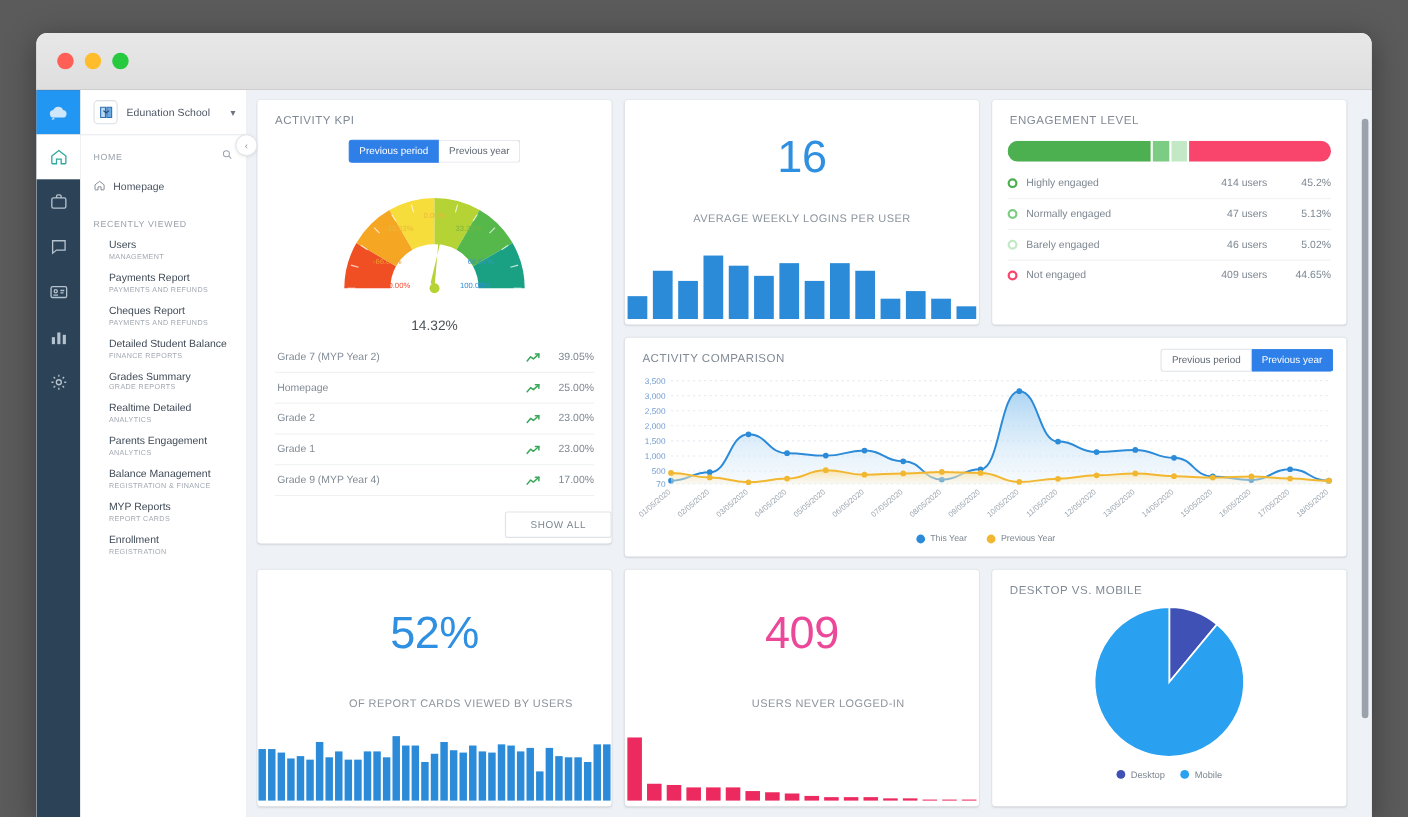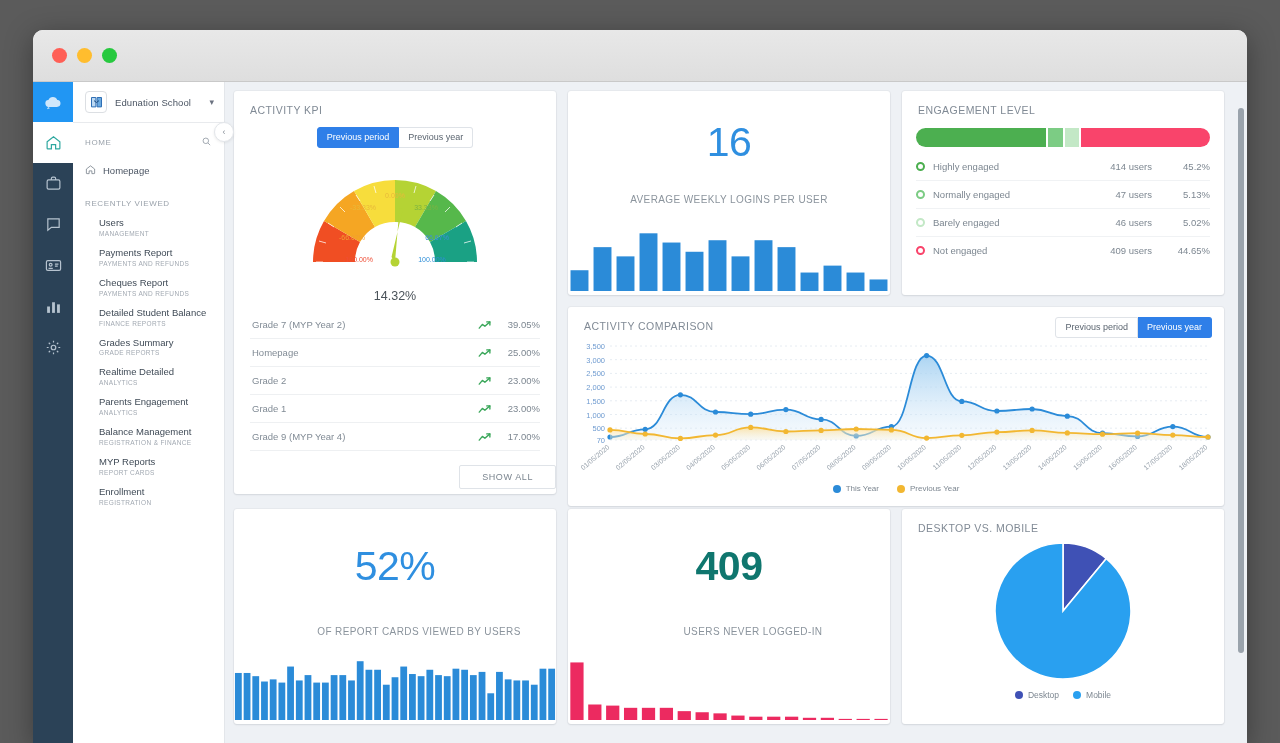--- a/index.html
+++ b/index.html
@@ -96,21 +96,21 @@
     display:flex; align-items:center; justify-content:center;
     font-size: 9px; color:#8a929b; z-index: 5;
     box-shadow: 0 1px 3px rgba(0,0,0,.08);
   }
 
   
   .main {
     flex: 1; background: #eef1f5; padding: 9px 8px 0 9px;
     overflow: hidden; position: relative;
   }
-  .grid { display:flex; flex-direction:column; gap: 3px; }
+  .grid { display:flex; flex-direction:column; gap: 12px; }
   .row { display: flex; gap: 12px; align-items: flex-start; }
 
   .card {
     background:#fff; border-radius: 3px;
     box-shadow: 0 1px 2px rgba(16,24,40,.09), 0 0 0 1px rgba(16,24,40,.03);
     position: relative;
   }
   .card-title {
     font-size: 10.5px; color:#808a95; letter-spacing: .45px;
     padding: 13px 0 0 16px;
@@ -141,21 +141,21 @@
   .showall-wrap { display:flex; justify-content:flex-end; margin-top: 14px; }
   .showall {
     font-size: 9px; letter-spacing:.6px; color:#7b858f;
     border:1px solid #dfe3e8; background:#fff; border-radius:2px;
     padding: 6px 22px; cursor:pointer;
   }
 
   
   .num-card { width: 322px; height: 204px; display:flex; flex-direction:column; align-items:center; overflow:hidden;}
   .num-big { font-size: 41px; font-weight: 400; color:#2f8fe0; margin-top: 28px; letter-spacing:-.5px;}
-  .num-big.pink { color:#0f766e; font-weight: 700; }
+  .num-big.pink { color:#ec4899; font-weight: 400; }
   .num-label { font-size: 10px; color:#8b949d; letter-spacing:.4px; margin-top: 28px; }
   .num-spark { margin-top: auto; width: 100%; }
 
   .num-card-tall { width: 322px; height: 215px; }
   .num-card-tall .num-big { margin-top: 34px; }
   .num-card-tall .num-label { margin-top: 36px; margin-left: 48px; }
 
   
   .eng-card { width: 322px; height: 204px; }
   .eng-bar {

